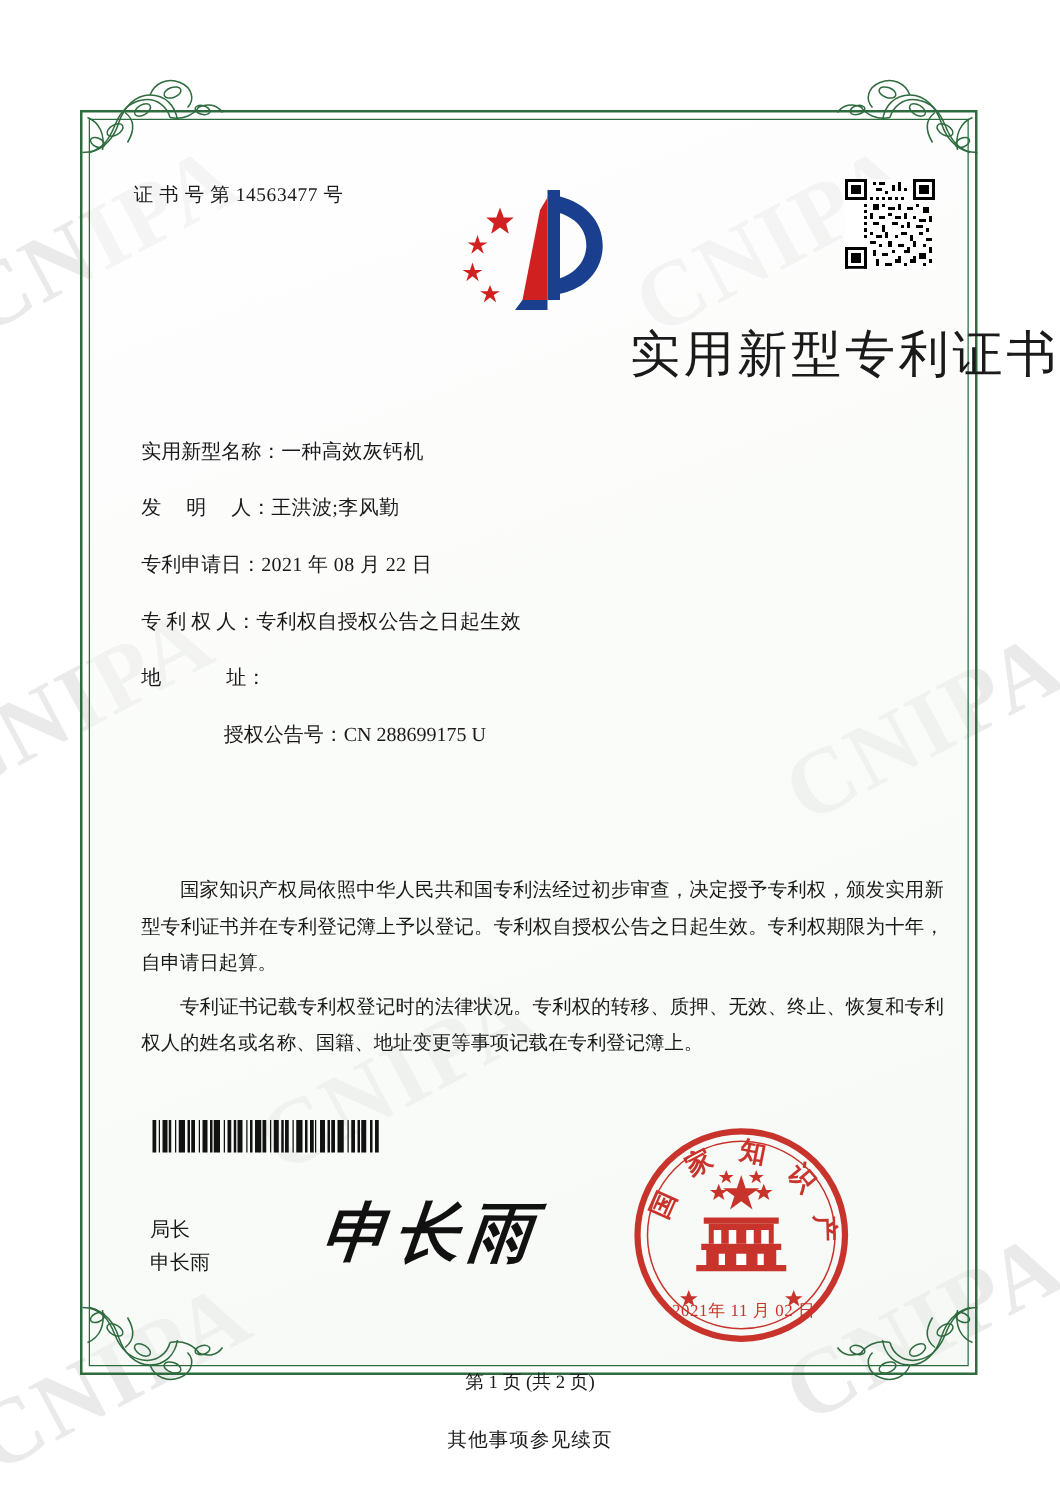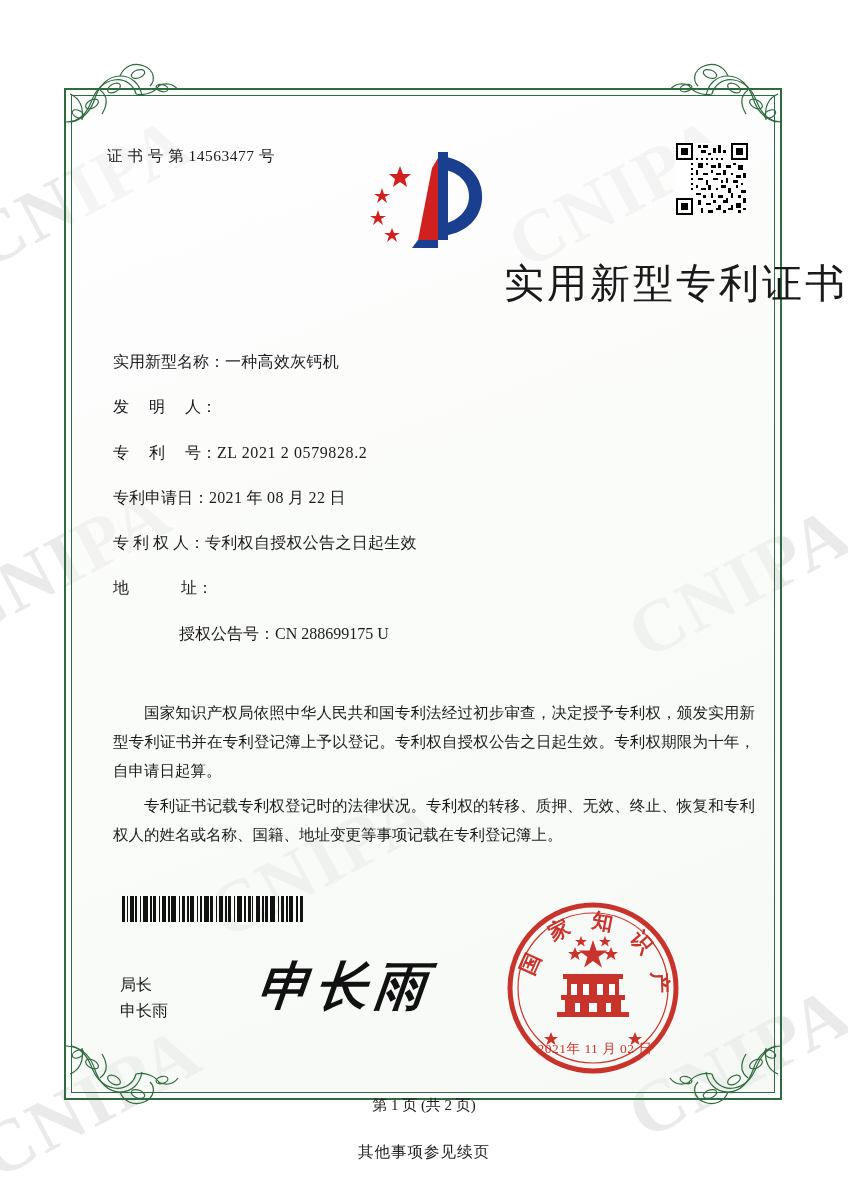--- a/index.html
+++ b/index.html
@@ -422,24 +422,21 @@
 
   <div class="title">实用新型专利证书</div>
 
   <div class="fields">
     <div class="row">
       <span class="label">实用新型名称：</span>
       <span class="value">一种高效灰钙机</span>
     </div>
     <div class="row">
       <span class="label">发　 明　 人：</span>
-    </div>
-    <div class="row mono">
-      <span class="label">专　 利　 号：</span>
-      <span class="value">ZL 2021 2 0579828.2</span>
+      <span class="value">王洪波;李风勤</span>
     </div>
     <div class="row">
       <span class="label">专利申请日：</span>
       <span class="value">2021 年 08 月 22 日</span>
     </div>
     <div class="row">
       <span class="label">专 利 权 人：</span>
       <span class="value">专利权自授权公告之日起生效</span>
     </div>
     <div class="row">

